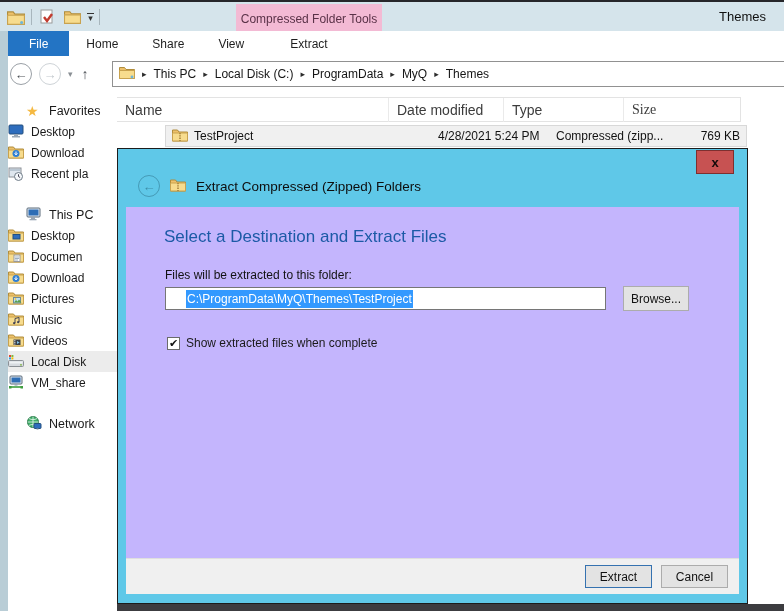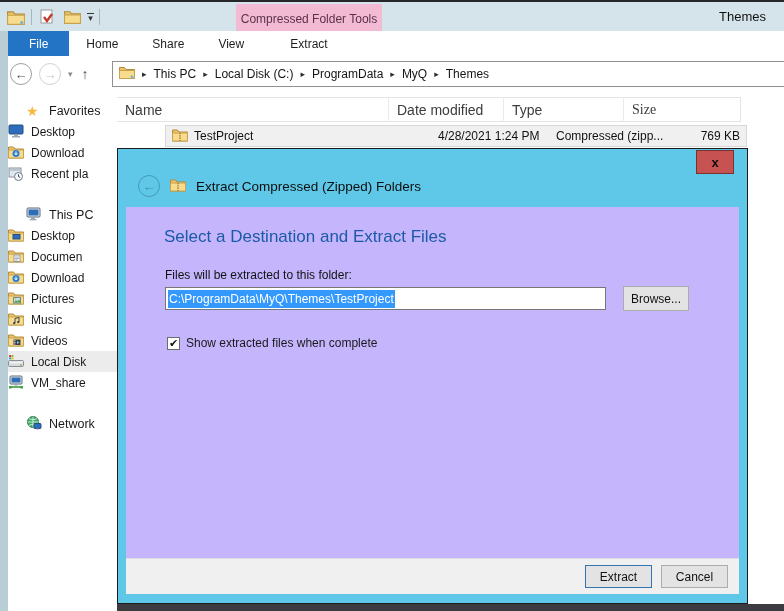--- a/index.html
+++ b/index.html
@@ -76,21 +76,21 @@
     background:#c75252; border:1px solid #7e2f2f; color:#140a0a; font-weight:bold;
     display:flex; align-items:center; justify-content:center; font-size:13px; line-height:1; }
   .dlg-titlerow { position:absolute; left:20px; top:26px; display:flex; align-items:center; gap:10px; }
   .dlg-back { width:22px; height:22px; border-radius:50%; border:1px solid rgba(20,70,90,.35);
     color:rgba(20,70,90,.45); display:flex; align-items:center; justify-content:center; font-size:13px; }
   .dlg-title { font-size:13.5px; color:#0e0e0e; }
   .dlg-content { position:absolute; left:8px; top:58px; width:613px; height:387px; background:#c4b5fd; }
   .dlg-heading { position:absolute; left:38px; top:20px; font-size:17px; color:#1c5aa6; }
   .dlg-label { position:absolute; left:39px; top:61px; font-size:12px; color:#121212; }
   .dlg-path { position:absolute; left:39px; top:80px; width:441px; height:23px;
-    border:1px solid #767676; background:#fff; display:flex; align-items:center; padding-left:2px; }
+    border:1px solid #767676; background:#fff; display:flex; align-items:center; padding-left:20px; }
   .dlg-path .sel { background:#3399ff; color:#fff; font-size:12px; padding:2px 1px; }
   .dlg-btn { background:#e3e3e3; border:1px solid #acacac; font-size:12px; color:#111;
     display:flex; align-items:center; justify-content:center; }
   .browse-btn { position:absolute; left:497px; top:79px; width:66px; height:25px; }
   .chk-row { position:absolute; left:41px; top:129px; display:flex; align-items:center; gap:6px; }
   .chk-box { width:13px; height:13px; border:1px solid #6b6b6b; background:#fff;
     display:flex; align-items:center; justify-content:center; font-size:11px; color:#111; line-height:1; }
   .dlg-footer { position:absolute; left:0; bottom:0; width:613px; height:36px;
     background:#f0f0f0; border-top:1px solid #dfdfdf;
     display:flex; align-items:center; justify-content:flex-end; gap:9px; padding-right:11px; }
@@ -348,21 +348,21 @@
     <div class="cell cell-name">
       <span class="icon16">
         <svg width="16" height="14" viewBox="0 0 16 13">
             <path d="M.5 1.5h5l1.5 2h8.5v9H.5z" fill="#edc06a" stroke="#b08d3c"></path>
             <path d="M.5 4.5h15v8H.5z" fill="#f7dc8e" stroke="#c8a24f"></path>
             <path d="M8 4.5v8" stroke="#a8843c" stroke-width="1.6" stroke-dasharray="1.3 1"></path>
           </svg>
       </span>
       <span class="lbl">TestProject</span>
     </div>
-    <div class="cell cell-date">4/28/2021 1:24 PM</div>
+    <div class="cell cell-date">4/28/2021 5:24 PM</div>
     <div class="cell cell-type">Compressed (zipp...</div>
     <div class="cell cell-size">769 KB</div>
   </div>
 </div>
 
 <div class="dialog">
   <div class="dlg-close">
     <span>x</span>
   </div>
   <div class="dlg-titlerow">

